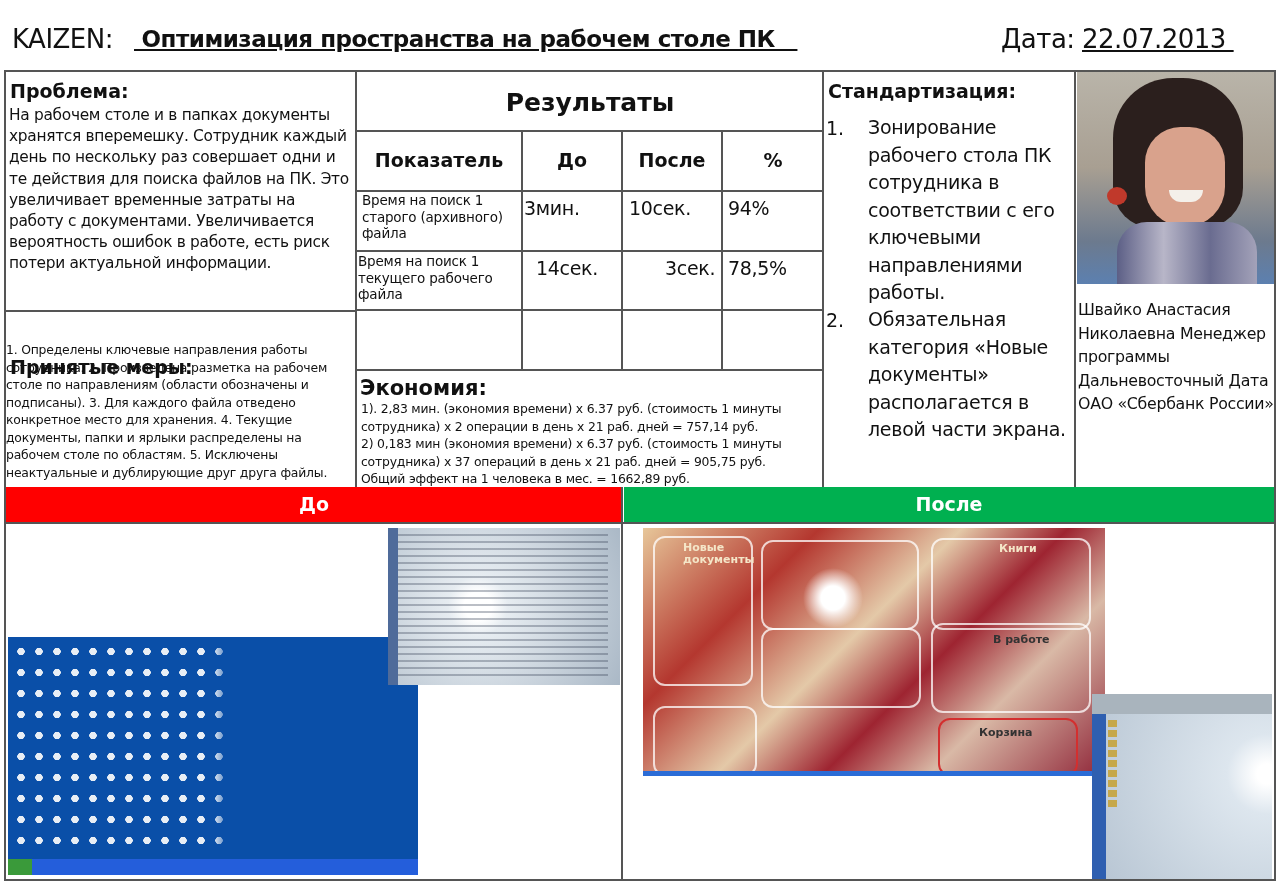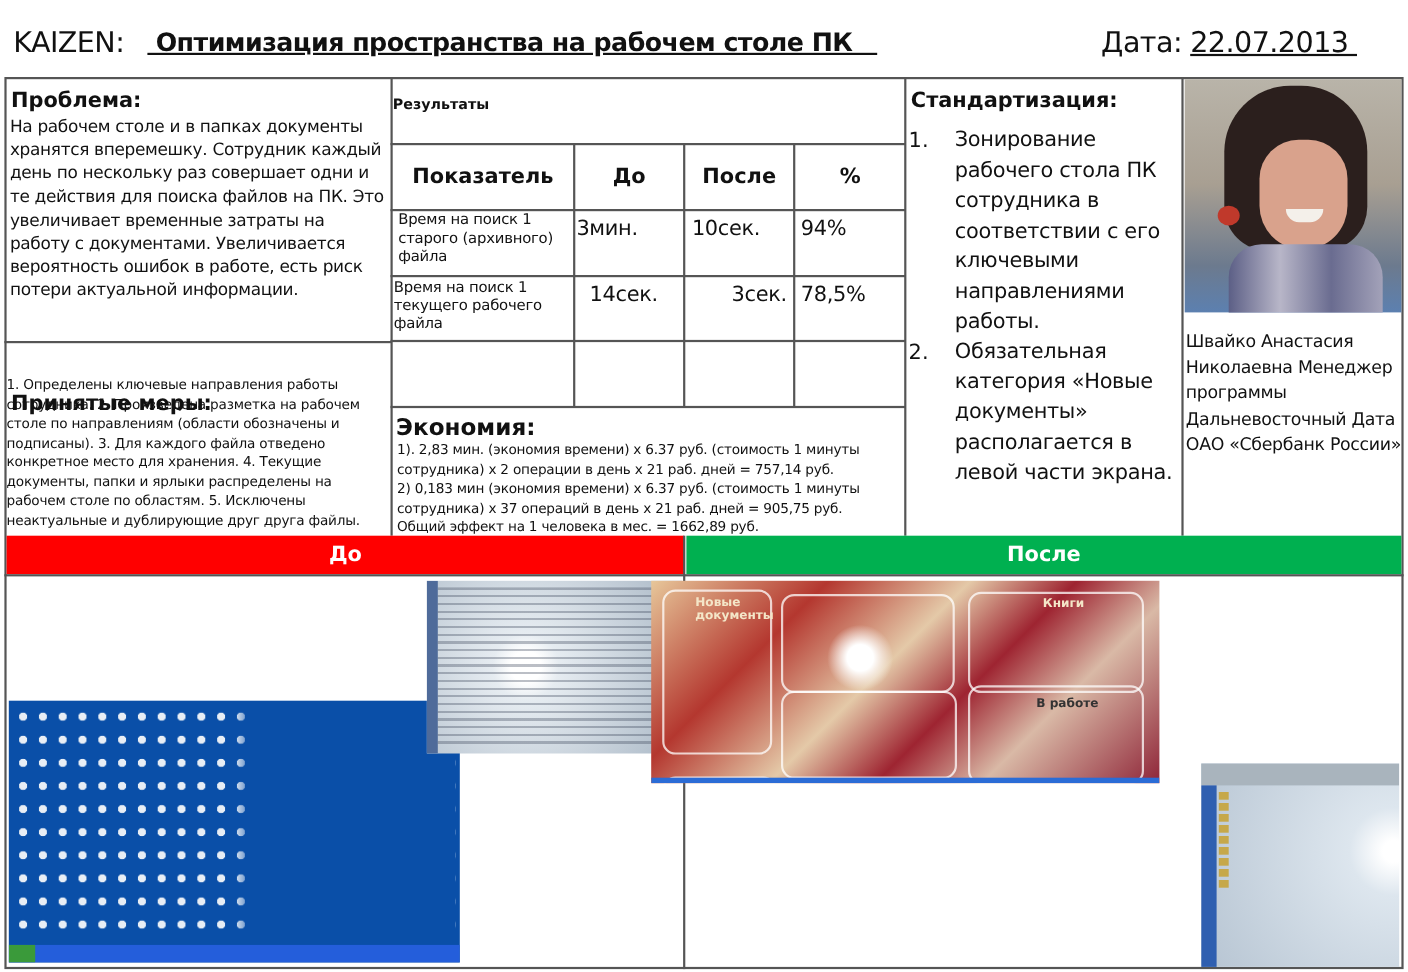--- a/index.html
+++ b/index.html
@@ -18,21 +18,21 @@
   .frame { left: 4px; top: 70px; width: 1272px; height: 811px; border: 2px solid #555; }
 
   .vline { position: absolute; width: 2px; background: #555; }
   .hline { position: absolute; height: 2px; background: #555; }
 
   .sec-title { font-weight: bold; font-size: 19px; }
   .body-text { font-size: 15.4px; line-height: 21.2px; letter-spacing: -0.3px; }
   .small-text { font-size: 12.4px; line-height: 17.5px; letter-spacing: -0.2px; }
 
   
-  .res-title { left: 357px; top: 88px; width: 466px; text-align: left; font-size: 13px; font-weight: bold; }
+  .res-title { left: 357px; top: 88px; width: 466px; text-align: center; font-size: 25px; font-weight: bold; }
   .th { font-size: 19px; font-weight: bold; text-align: center; }
   .td-name { font-size: 13.5px; line-height: 16.5px; letter-spacing: -0.2px; }
   .td-val { font-size: 19px; letter-spacing: -0.3px; }
 
   
   .std-num { font-size: 19px; }
   .std-text { font-size: 19px; line-height: 27.5px; letter-spacing: -0.3px; }
 
   
   .bar { top: 487px; height: 35px; color: #fff; font-weight: bold; font-size: 19px; text-align: center; line-height: 35px; }
@@ -68,21 +68,21 @@
     left: 388px; top: 528px; width: 232px; height: 157px;
     background: radial-gradient(circle at 90px 78px, #ffffff 0 14px, #e6ecf1 30px, #aab8c6 100%);
   }
   .before-explorer .lines {
     position: absolute; left: 10px; top: 6px; width: 210px; height: 146px;
     background-image: repeating-linear-gradient(180deg, rgba(60,70,90,0.35) 0 2px, transparent 2px 7px);
   }
   .before-explorer .side { position: absolute; left: 0; top: 0; width: 10px; height: 157px; background: #4f6b9a; }
 
   .after-desk {
-    left: 592px; top: 528px; width: 462px; height: 184px;
+    left: 643px; top: 528px; width: 462px; height: 248px;
     background: linear-gradient(135deg, #e7c79a 0%, #b4372f 25%, #e4c9a8 45%, #9e2431 60%, #d9b9a6 75%, #8f2538 100%);
   }
   .zone { position: absolute; border: 2px solid rgba(255,255,255,0.75); border-radius: 12px; }
   .zone-red { border-color: #d32f2f; }
   .zone-label { position: absolute; font-size: 11px; font-weight: bold; color: #333; }
   .after-desk .glare { position: absolute; left: 160px; top: 40px; width: 60px; height: 60px; border-radius: 50%; background: radial-gradient(circle, #ffffff 0 12px, rgba(255,255,255,0) 30px); }
   .after-desk .taskbar { position: absolute; left: 0; right: 0; bottom: 0; height: 5px; background: #2b6cd6; }
 
   .after-explorer {
     left: 1092px; top: 694px; width: 180px; height: 185px;

